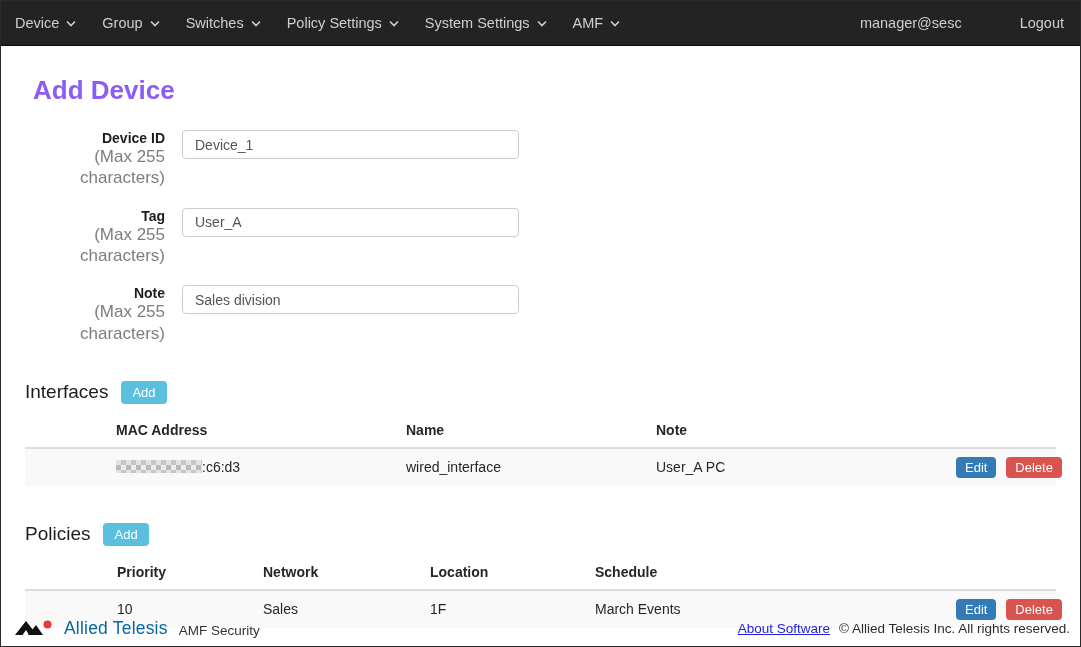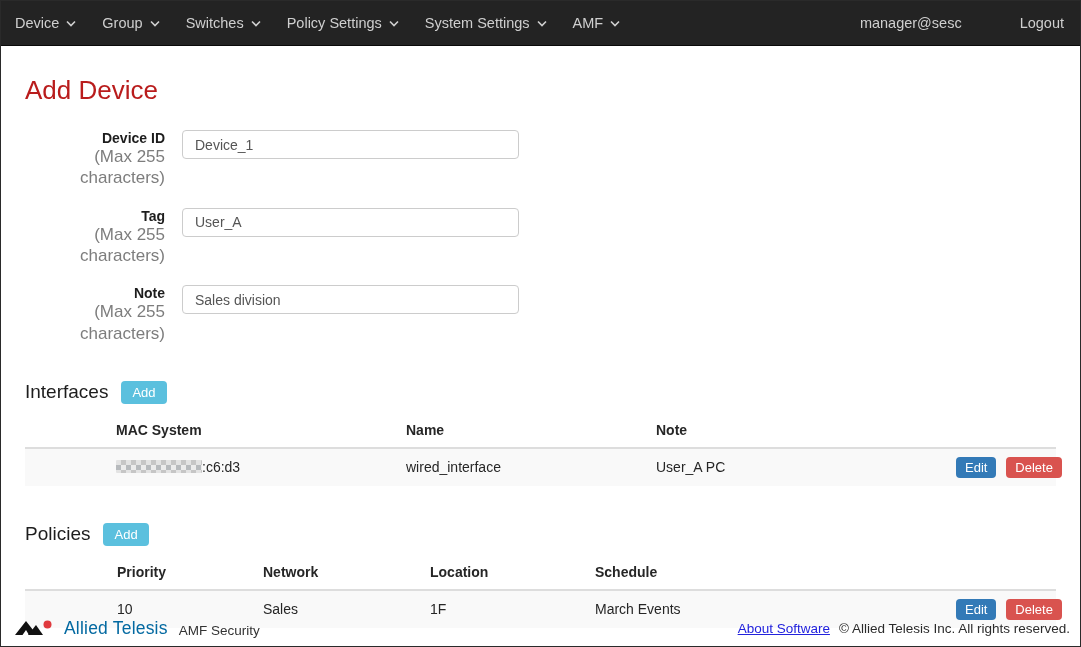--- a/index.html
+++ b/index.html
@@ -30,22 +30,22 @@
   }
   .nav-item:first-child { padding-left: 0; }
   .chev { width: 10px; height: 7px; display: inline-block; }
   .nav-right { margin-left: auto; display: flex; align-items: center; gap: 58px; }
   .nav-user { white-space: nowrap; }
   .nav-logout { cursor: pointer; white-space: nowrap; }
 
   
   .content { padding: 0 24px; }
   .page-title {
-    font-size: 26px; font-weight: 400; color: #b91c1c;
-    margin: 29px 0 24px;
+    font-size: 26px; font-weight: 700; color: #8b5cf6;
+    margin: 29px 8px 24px;
   }
 
   .form-row { display: flex; align-items: flex-start; margin-bottom: 19px; }
   .label-block { width: 140px; text-align: right; margin-right: 17px; padding-top: 0; }
   .field-label { font-weight: bold; font-size: 14px; color: #1d1d1d; line-height: 1.15; display: block; }
   .field-hint { font-size: 17px; color: #7d7d7d; line-height: 1.25; display: block; }
   .form-control {
     width: 337px; height: 29px;
     border: 1px solid #ccc; border-radius: 4px;
     padding: 0 12px; font-size: 14px; color: #555;
@@ -180,21 +180,21 @@
     <colgroup>
       <col style="width:91px">
         <col style="width:290px">
         <col style="width:250px">
         <col>
         <col style="width:100px">
     </colgroup>
     <thead>
       <tr>
         <th></th>
-        <th>MAC System</th>
+        <th>MAC Address</th>
         <th>Name</th>
         <th>Note</th>
         <th class="actions"></th>
       </tr>
     </thead>
     <tbody>
       <tr>
         <td></td>
         <td><span class="redacted"></span><span>:c6:d3</span></td>
         <td>wired_interface</td>

